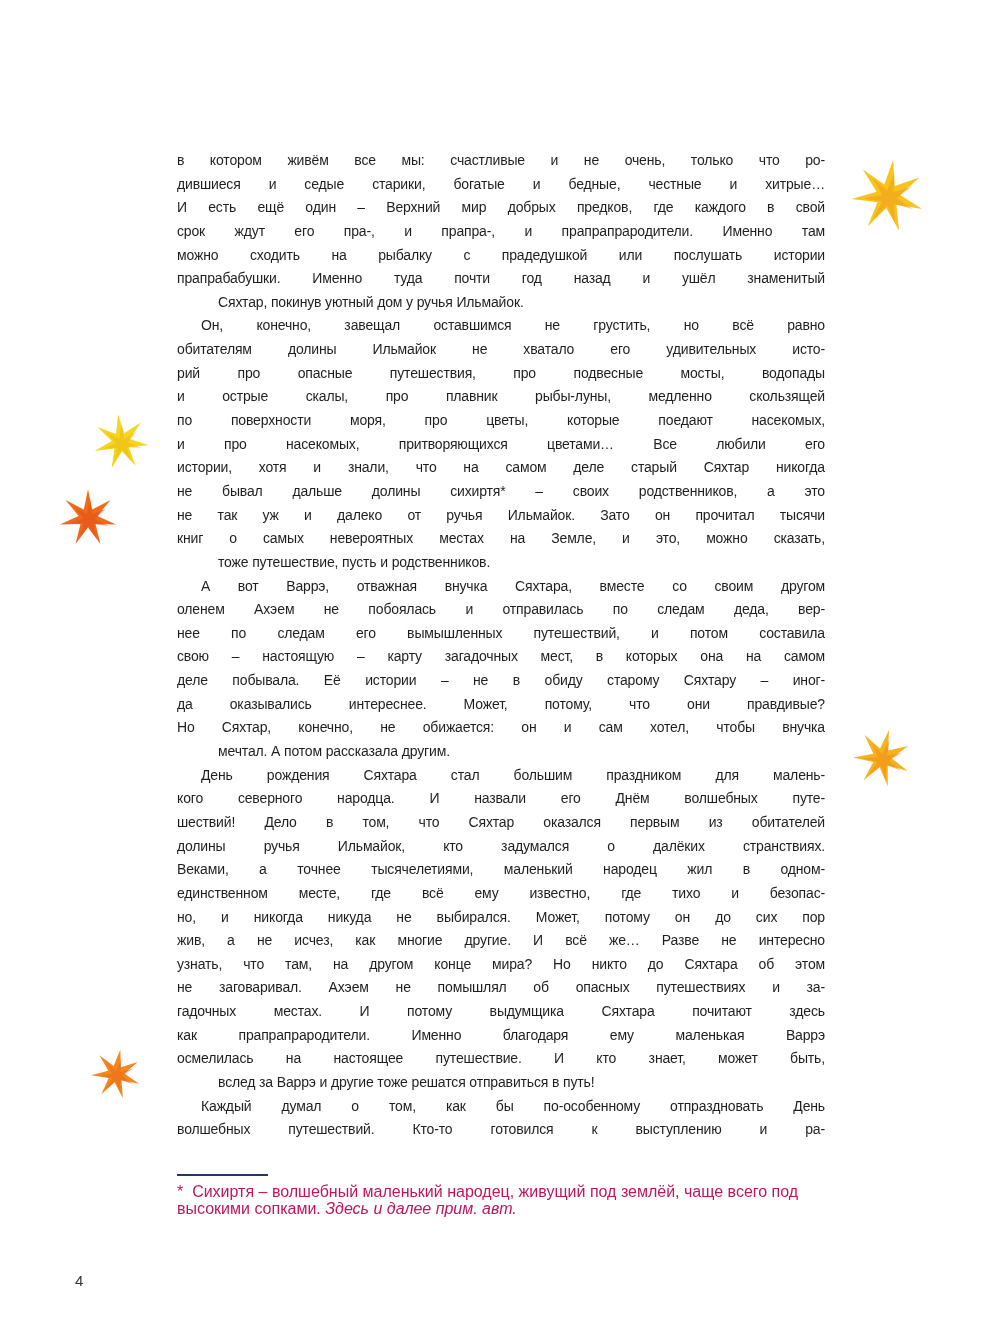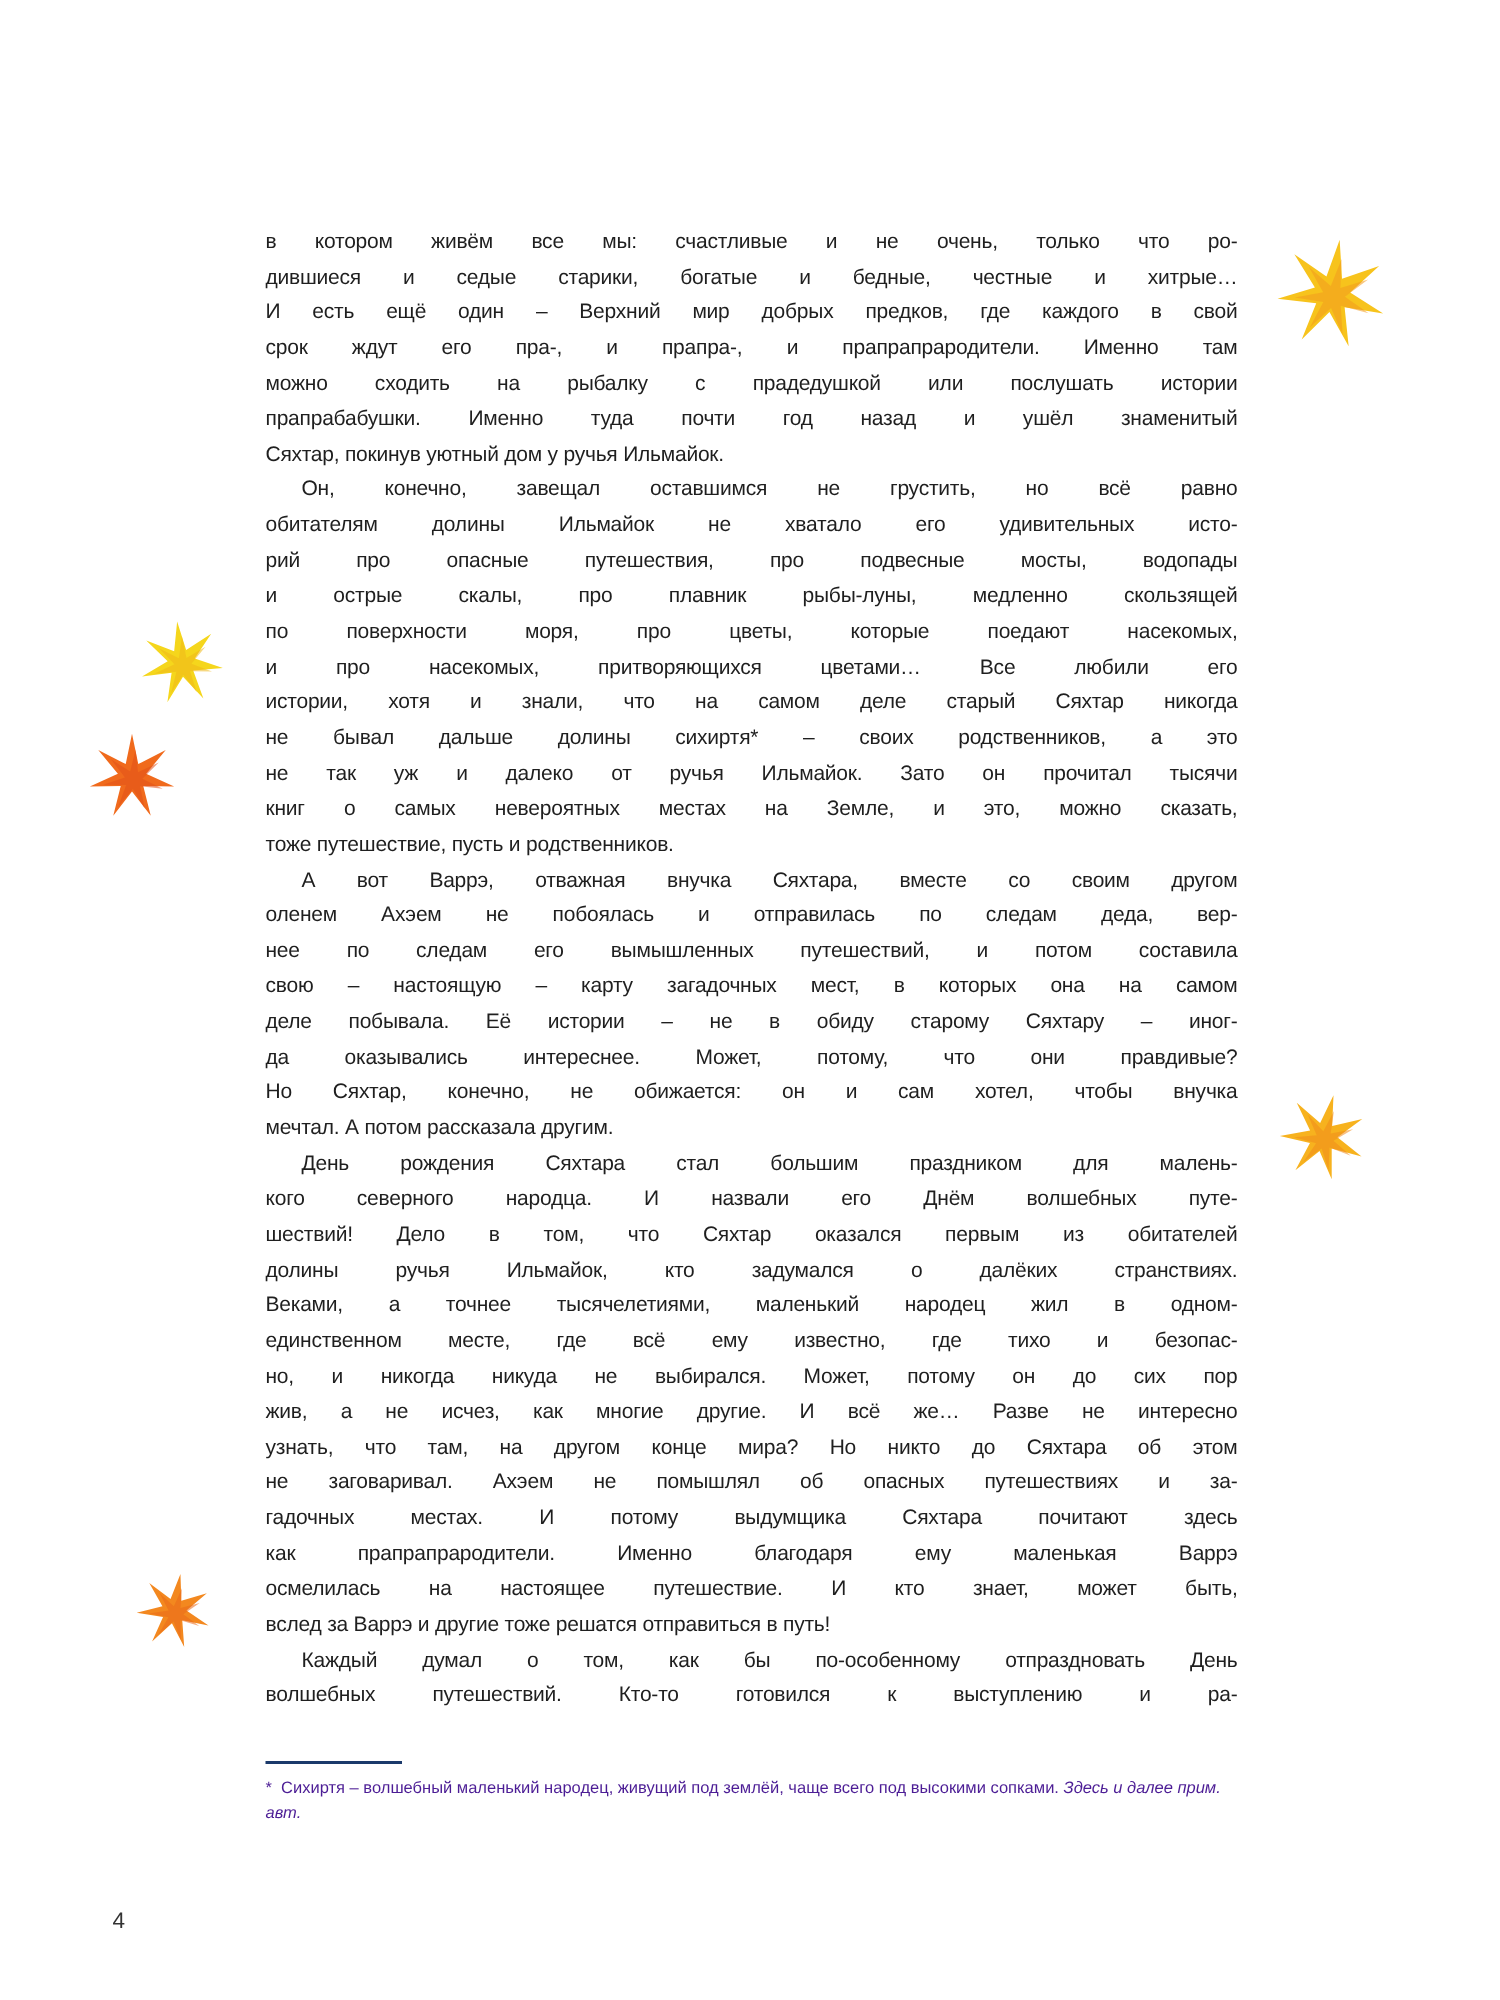--- a/index.html
+++ b/index.html
@@ -2,24 +2,24 @@
 <html><head>
 <meta charset="utf-8">
 <style>
   html,body{margin:0;padding:0;background:#fff;}
   body{width:1000px;height:1333px;position:relative;overflow:hidden;
        font-family:"Liberation Sans","DejaVu Sans",sans-serif;color:#1f1f1f;}
   .text-block{position:absolute;left:177px;top:149px;width:648px;
        font-size:14px;line-height:23.65px;letter-spacing:-0.15px;}
   .text-block .line{display:block;height:23.65px;white-space:nowrap;
        text-align:justify;text-align-last:justify;}
-  .text-block .line.last{text-align-last:left;}
+  .text-block .line.last{text-align-last:left;margin-left:41px;}
   .text-block .line.indent{padding-left:24px;}
   .footnote-rule{position:absolute;left:177px;top:1174px;width:91px;height:2px;background:#1b3a6b;}
-  .footnote{position:absolute;left:177px;top:1184px;width:650px;font-size:11px;line-height:16.5px;color:#4c1d95;}
+  .footnote{position:absolute;left:177px;top:1184px;width:650px;font-size:16px;line-height:16.5px;color:#be185d;}
   .footnote .it{font-style:italic;}
   .page-number{position:absolute;left:75px;top:1272px;font-size:15px;color:#333;}
   .star{position:absolute;}
 </style>
 </head>
 <body>
 
 <div class="text-block" id="text-block">
     <div>
       <span class="line">в котором живём все мы: счастливые и не очень, только что ро-</span>

